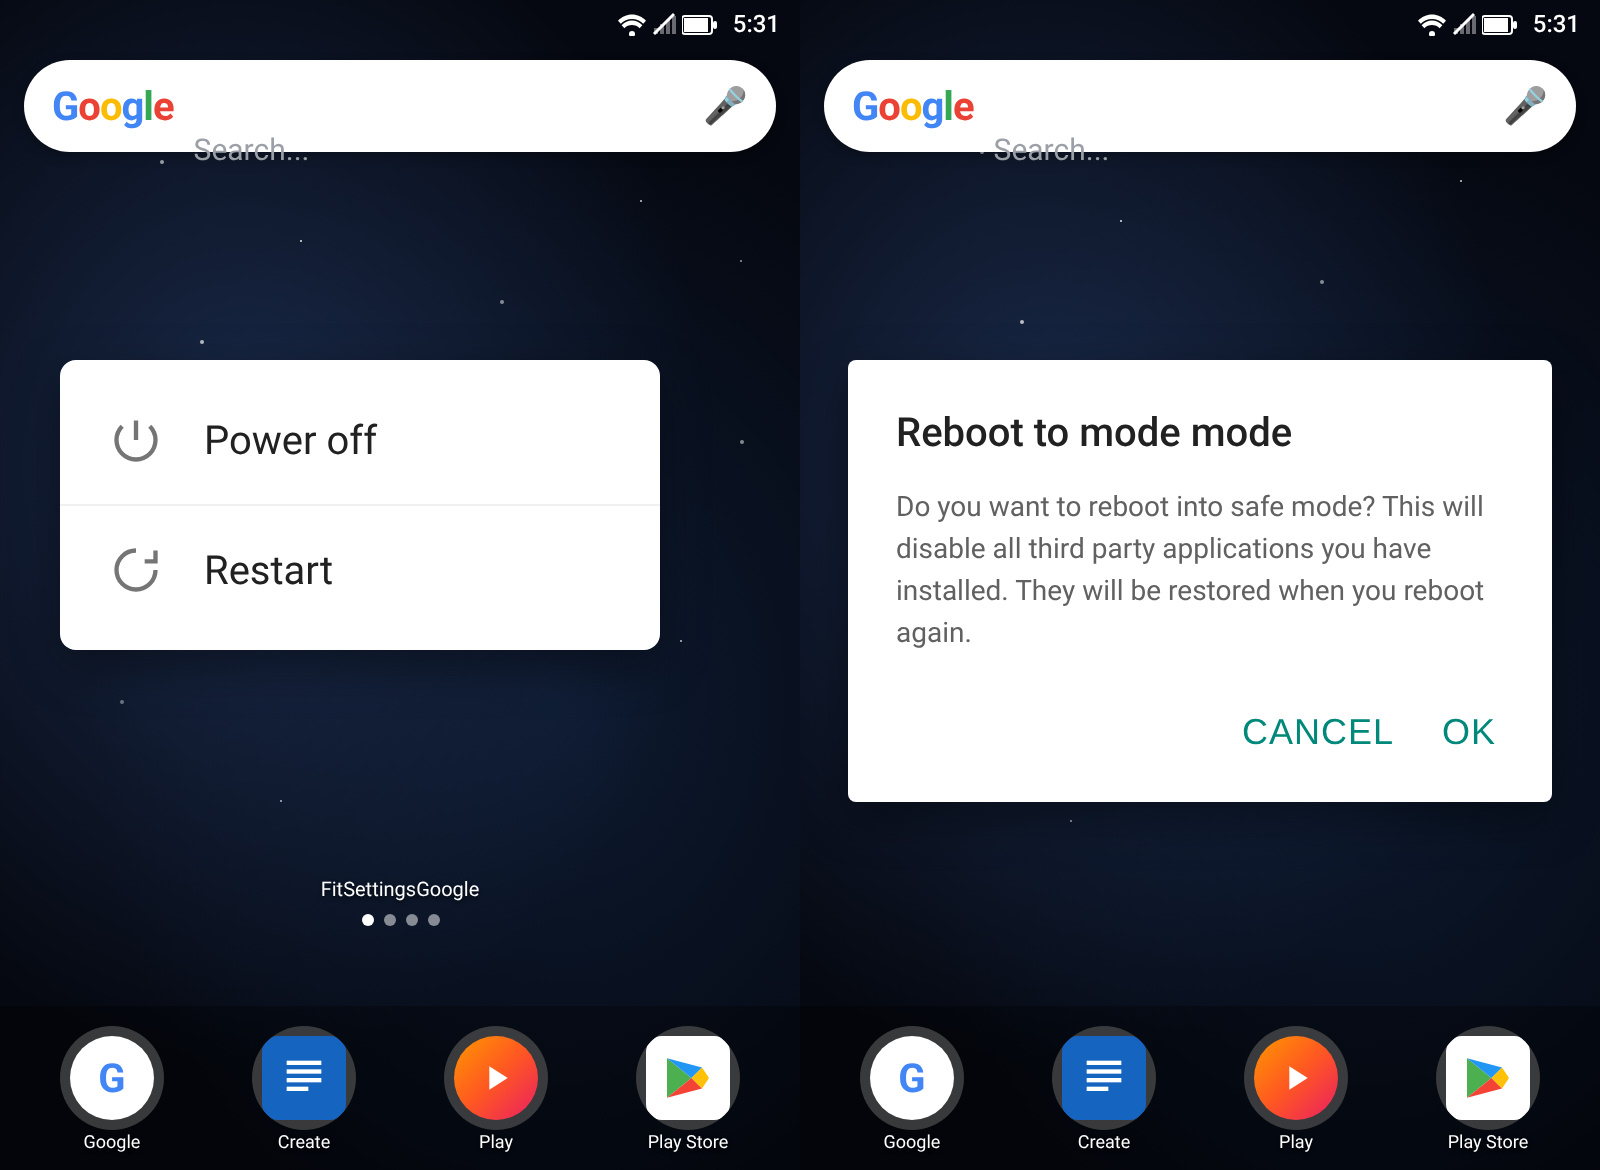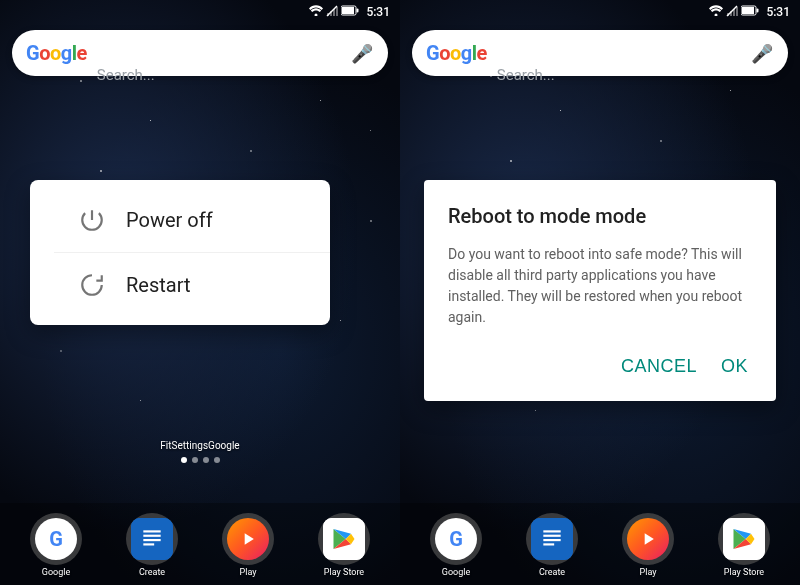--- a/index.html
+++ b/index.html
@@ -58,20 +58,21 @@
       font-size: 12px;
       font-weight: 500;
     }
 
     .status-bar .time {
       margin-left: 4px;
     }
 
     .status-icons {
       display: flex;
+      align-items: center;
       gap: 3px;
     }
 
     
     .search-bar {
       position: relative;
       z-index: 10;
       margin: 6px 12px;
       background: white;
       border-radius: 24px;
@@ -195,21 +196,20 @@
       padding: 8px 0;
       width: 300px;
       box-shadow: 0 8px 24px rgba(0,0,0,0.4);
     }
 
     .power-menu-item {
       display: flex;
       align-items: center;
       padding: 18px 24px;
       cursor: pointer;
-      margin-left: 24px;
     }
 
     .power-menu-item:not(:last-child) {
       border-bottom: 1px solid #f0f0f0;
     }
 
     .power-icon {
       width: 28px;
       height: 28px;
       margin-right: 20px;

